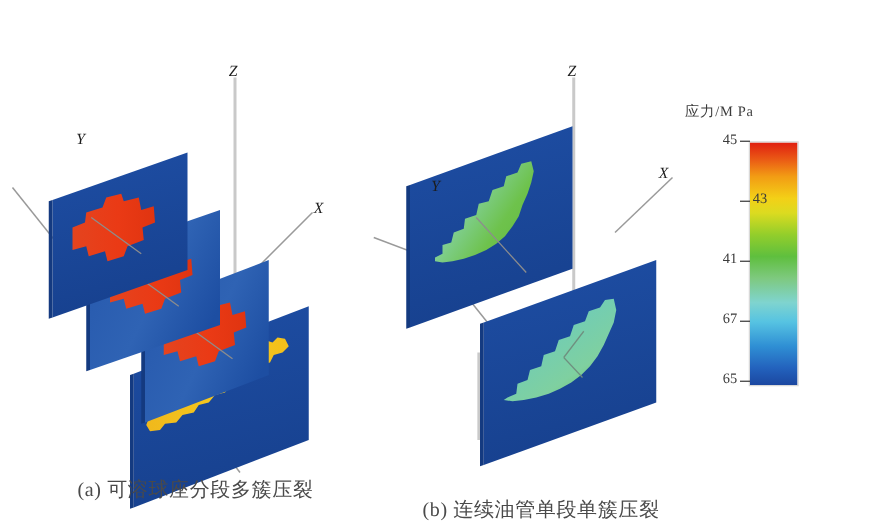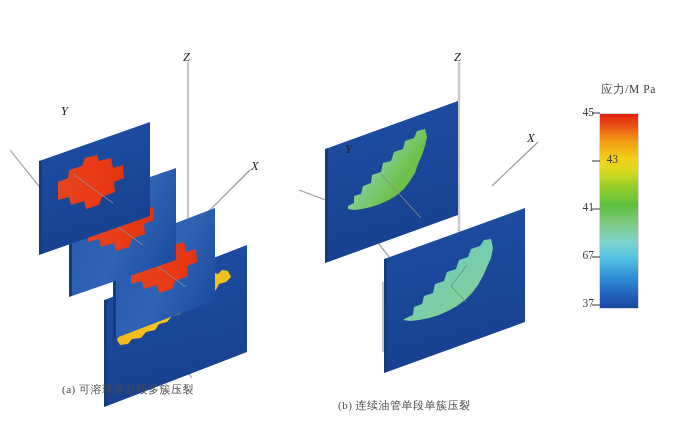--- a/index.html
+++ b/index.html
@@ -6,40 +6,40 @@
   body{
     width:700px;height:422px;
     background:#ffffff;
     font-family:"Liberation Serif", serif;
     overflow:hidden;
     position:relative;
   }
   #fig{position:absolute;left:0;top:0;width:700px;height:422px;}
   .cap{
     position:absolute;
-    font-size:11px;
+    font-size:16px;
     color:#4a4a4a;
     white-space:nowrap;
     letter-spacing:.5px;
   }
   #cap-a{left:62px;top:382px;}
   #cap-b{left:338px;top:398px;}
   .cbtitle{
     position:absolute;
-    left:601px;top:82px;
+    left:548px;top:82px;
     font-size:11.5px;
     color:#3b3b3b;
     white-space:nowrap;
     letter-spacing:.6px;
   }
   .cbtick{
     position:absolute;
     font-size:11.5px;
     color:#3b3b3b;
-    text-align:right;
+    text-align:center;
     width:20px;
   }
   #cbar{
     position:absolute;
     left:599px;top:113px;
     width:38px;height:194px;
     border:1px solid #d8d8d8;
     background:linear-gradient(to top,
       #1b47a0 0%,
       #2362bd 7%,
@@ -186,21 +186,21 @@
 <span class="axlabel" style="left:454px;top:50px;">Z</span>
 <span class="axlabel" style="left:345px;top:142px;">Y</span>
 <span class="axlabel" style="left:527px;top:131px;">X</span>
 
 <div class="cbtitle">应力/M Pa</div>
 <div id="cbar"></div>
 <div class="cbtick" style="left:574px;top:106px;">45</div>
 <div class="cbtick" style="left:598px;top:153px;">43</div>
 <div class="cbtick" style="left:574px;top:201px;">41</div>
 <div class="cbtick" style="left:574px;top:249px;">67</div>
-<div class="cbtick" style="left:574px;top:297px;">37</div>
+<div class="cbtick" style="left:574px;top:297px;">65</div>
 
 <svg style="position:absolute;left:0;top:0;width:700px;height:422px;pointer-events:none;">
   <line x1="592" y1="113" x2="600" y2="113" stroke="#3b3b3b" stroke-width="1"></line>
   <line x1="592" y1="161" x2="600" y2="161" stroke="#3b3b3b" stroke-width="1"></line>
   <line x1="592" y1="209" x2="600" y2="209" stroke="#3b3b3b" stroke-width="1"></line>
   <line x1="592" y1="257" x2="600" y2="257" stroke="#3b3b3b" stroke-width="1"></line>
   <line x1="592" y1="305" x2="600" y2="305" stroke="#3b3b3b" stroke-width="1"></line>
 </svg>
 
 <div class="cap" id="cap-a">(a)  可溶球座分段多簇压裂</div>

